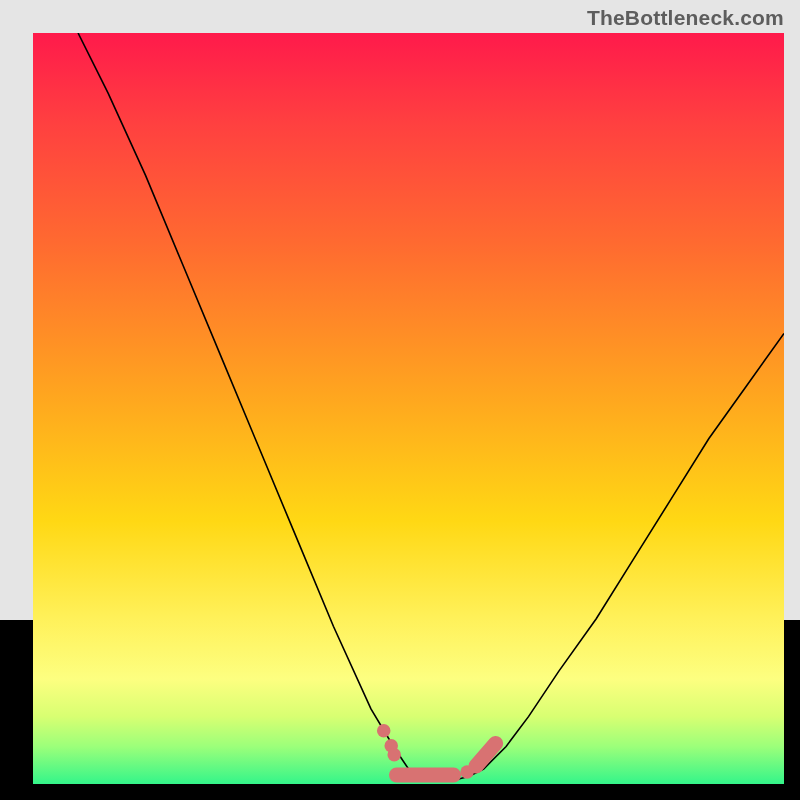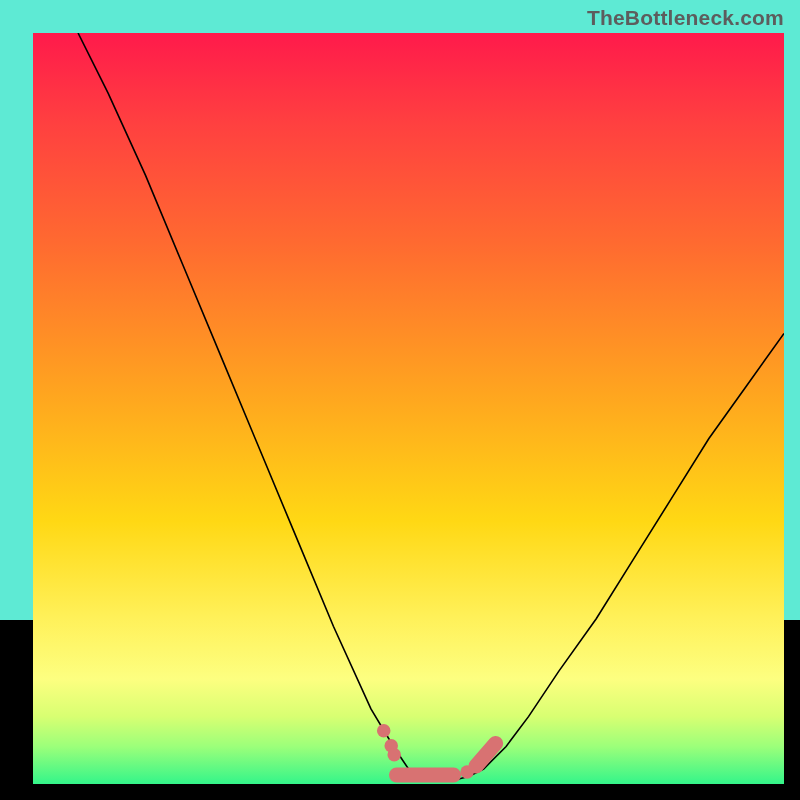--- a/index.html
+++ b/index.html
@@ -8,21 +8,21 @@
     width: 800px;
     height: 800px;
     overflow: hidden;
     background: #000;
     font-family: Arial, Helvetica, sans-serif;
   }
   .frame {
     position: relative;
     width: 800px;
     height: 620px;
-    background: #5eead4;
+    background: #e5e5e5;
   }
   .plot-area {
     position: absolute;
     left: 33px;
     top: 33px;
     width: 751px;
     height: 751px;
     
     background: linear-gradient(
       to bottom,

